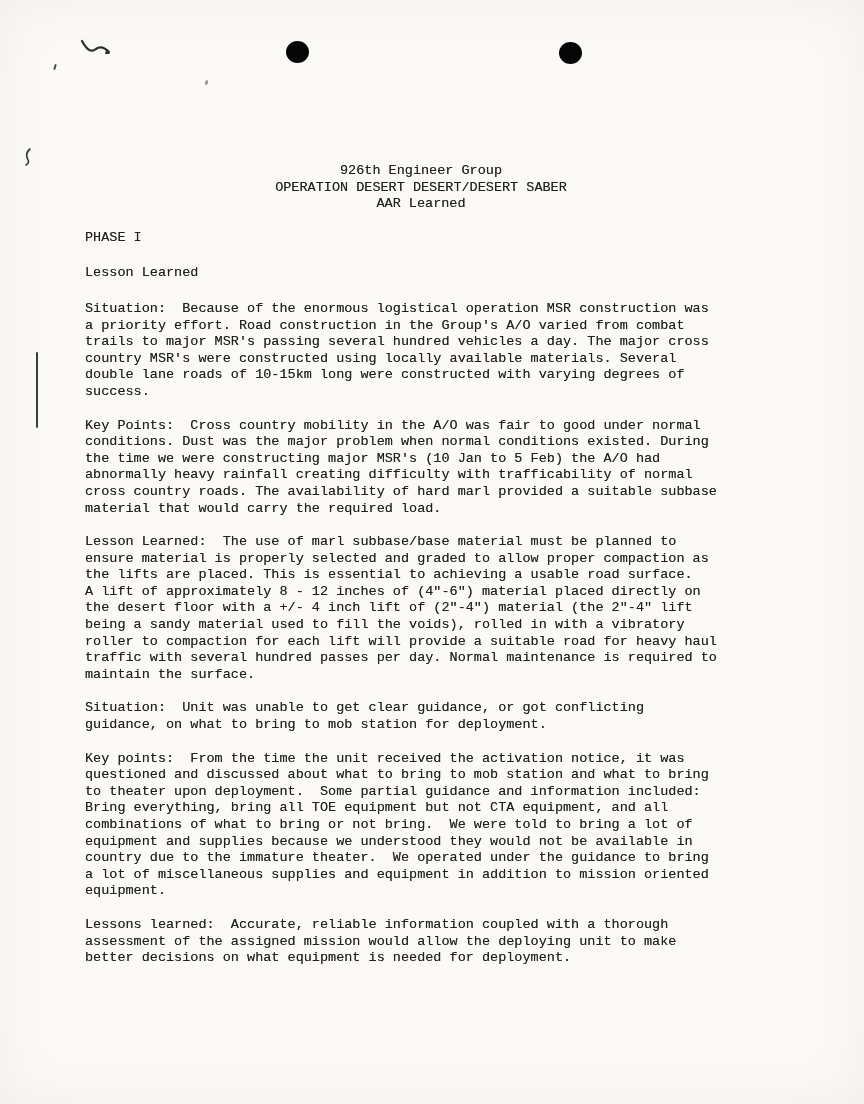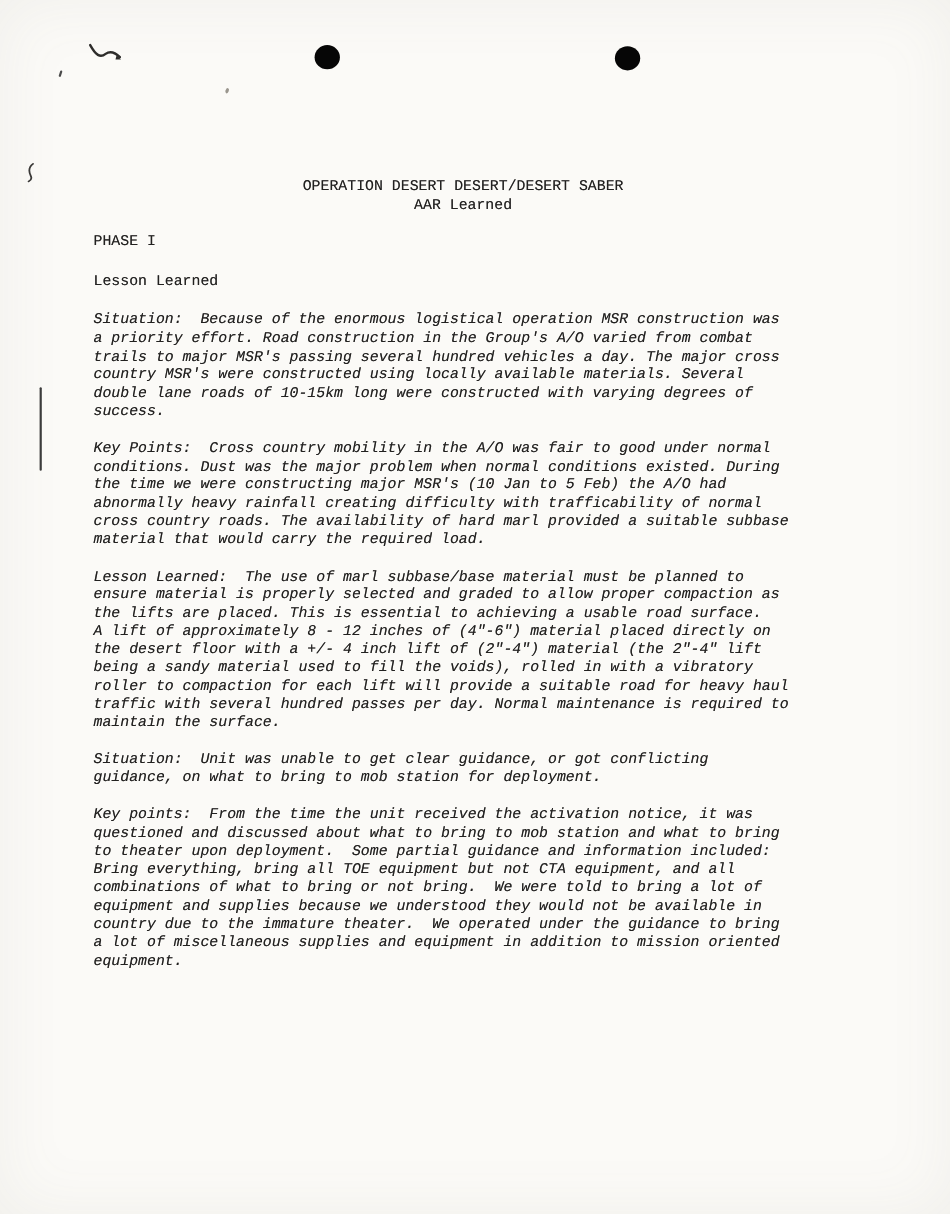--- a/index.html
+++ b/index.html
@@ -47,21 +47,20 @@
     text-align: center;
     margin-bottom: 17px;
   }
   .heading {
     text-underline-offset: 2px;
     margin-bottom: 19px;
   }
   .para {
     margin: 0 0 17px 0;
     white-space: pre-wrap;
-    font-style: italic;
   }
   .entry-break {
   }
 </style>
 </head>
 <body>
 
 <div class="page">
 
   <div class="hole-punch hp-left"></div>
@@ -77,20 +76,21 @@
   <svg class="pen-hook" width="8" height="18" viewBox="0 0 8 18">
     <path d="M6,1 C2,4 2,8 4,12 C5,14 4,16 2,17" fill="none" stroke="#3a3937" stroke-width="1.6" stroke-linecap="round"></path>
   </svg>
 
   <div class="scan-line"></div>
   <div class="dust-dot"></div>
 
   <div class="content">
 
     <div class="doc-header">
+      <div>926th Engineer Group</div>
       <div>OPERATION DESERT DESERT/DESERT SABER</div>
       <div>AAR Learned</div>
     </div>
 
     <div class="heading">PHASE I</div>
 
     <div class="heading">Lesson Learned</div>
 
     <p class="para">Situation:  Because of the enormous logistical operation MSR construction was
 a priority effort. Road construction in the Group's A/O varied from combat
@@ -122,15 +122,18 @@
     <p class="para">Key points:  From the time the unit received the activation notice, it was
 questioned and discussed about what to bring to mob station and what to bring
 to theater upon deployment.  Some partial guidance and information included:
 Bring everything, bring all TOE equipment but not CTA equipment, and all
 combinations of what to bring or not bring.  We were told to bring a lot of
 equipment and supplies because we understood they would not be available in
 country due to the immature theater.  We operated under the guidance to bring
 a lot of miscellaneous supplies and equipment in addition to mission oriented
 equipment.</p>
 
+    <p class="para">Lessons learned:  Accurate, reliable information coupled with a thorough
+assessment of the assigned mission would allow the deploying unit to make
+better decisions on what equipment is needed for deployment.</p>
 
   </div>
 </div>
 
 </body></html>

